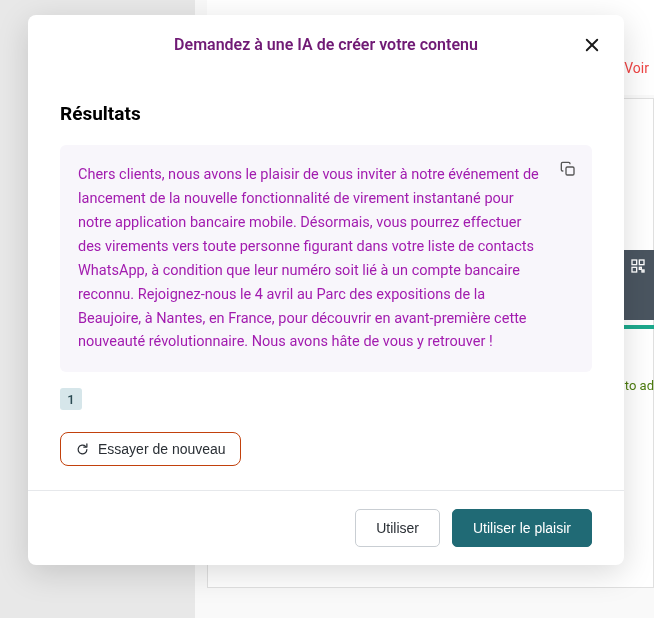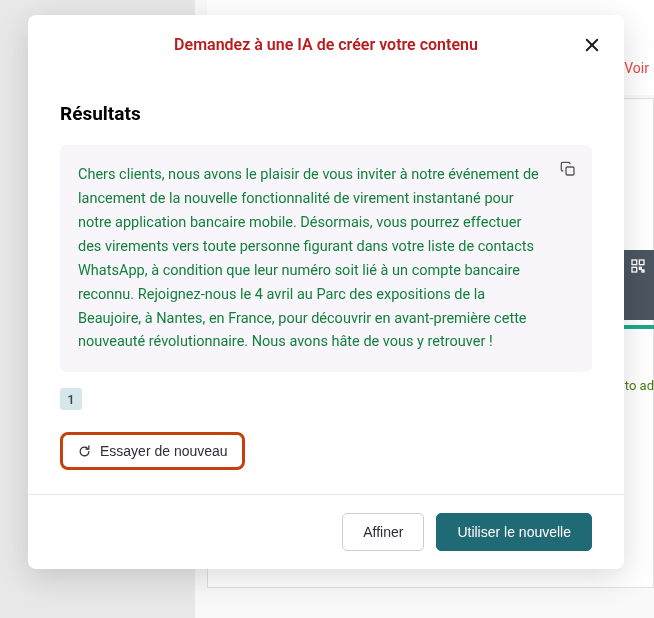--- a/index.html
+++ b/index.html
@@ -114,21 +114,21 @@
       padding: 20px 24px;
       display: flex;
       align-items: center;
       justify-content: center;
       position: relative;
     }
     
     .modal-title {
       font-size: 16px;
       font-weight: 600;
-      color: #b91c1c;
+      color: #701a75;
     }
     
     .close-btn {
       position: absolute;
       right: 20px;
       top: 18px;
       width: 24px;
       height: 24px;
       display: flex;
       align-items: center;
@@ -159,21 +159,21 @@
       background: #f8f6fb;
       border-radius: 6px;
       padding: 18px 48px 18px 18px;
       position: relative;
       margin-bottom: 16px;
     }
     
     .result-text {
       font-size: 14.5px;
       line-height: 1.65;
-      color: #15803d;
+      color: #a21caf;
     }
     
     .copy-btn {
       position: absolute;
       right: 14px;
       top: 14px;
       width: 20px;
       height: 20px;
       background: transparent;
       border: none;
@@ -206,21 +206,21 @@
       font-weight: 500;
       border-radius: 3px;
     }
     
     .retry-btn {
       display: inline-flex;
       align-items: center;
       gap: 8px;
       padding: 8px 14px;
       background: #ffffff;
-      border: 3px solid #c2410c;
+      border: 1px solid #c2410c;
       border-radius: 8px;
       font-size: 14px;
       color: #2a2f35;
       cursor: pointer;
     }
     
     .retry-btn svg {
       width: 15px;
       height: 15px;
     }
@@ -307,16 +307,16 @@
     <button class="retry-btn">
       <svg viewBox="0 0 24 24" fill="none" stroke="currentColor" stroke-width="2" stroke-linecap="round" stroke-linejoin="round">
         <path d="M19 12a7 7 0 1 1-2.05-4.95"></path>
         <polyline points="19 3 19 8 14 8"></polyline>
       </svg>
       <span>Essayer de nouveau</span>
     </button>
   </div>
 
   <div class="modal-footer">
-    <button class="btn-secondary">Affiner</button>
-    <button class="btn-primary">Utiliser le nouvelle</button>
+    <button class="btn-secondary">Utiliser</button>
+    <button class="btn-primary">Utiliser le plaisir</button>
   </div>
 </div>
 
 </body></html>

